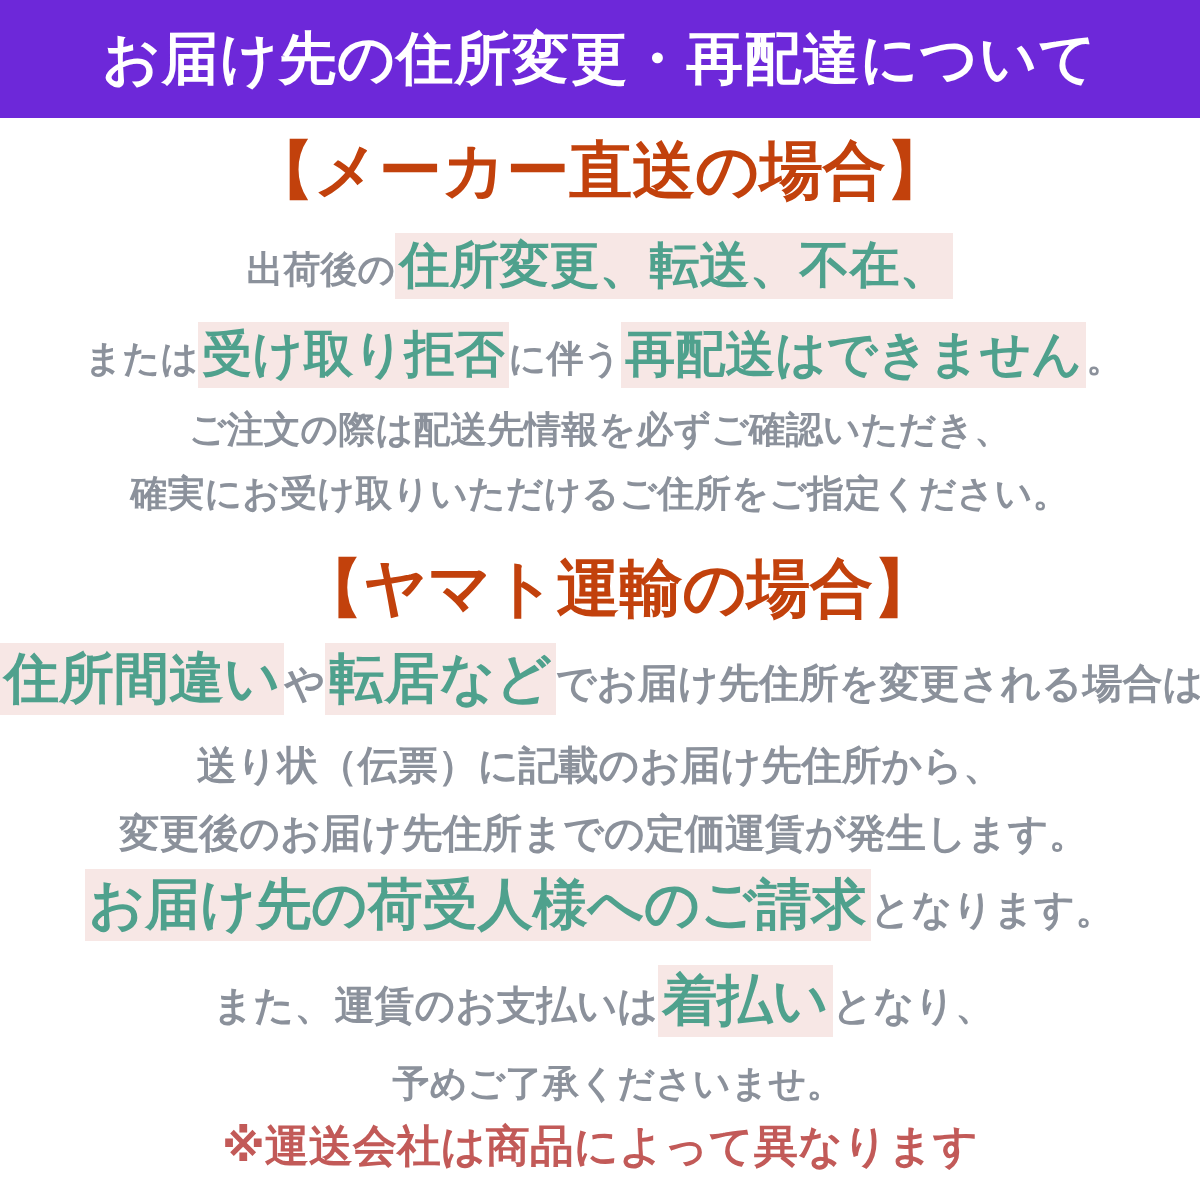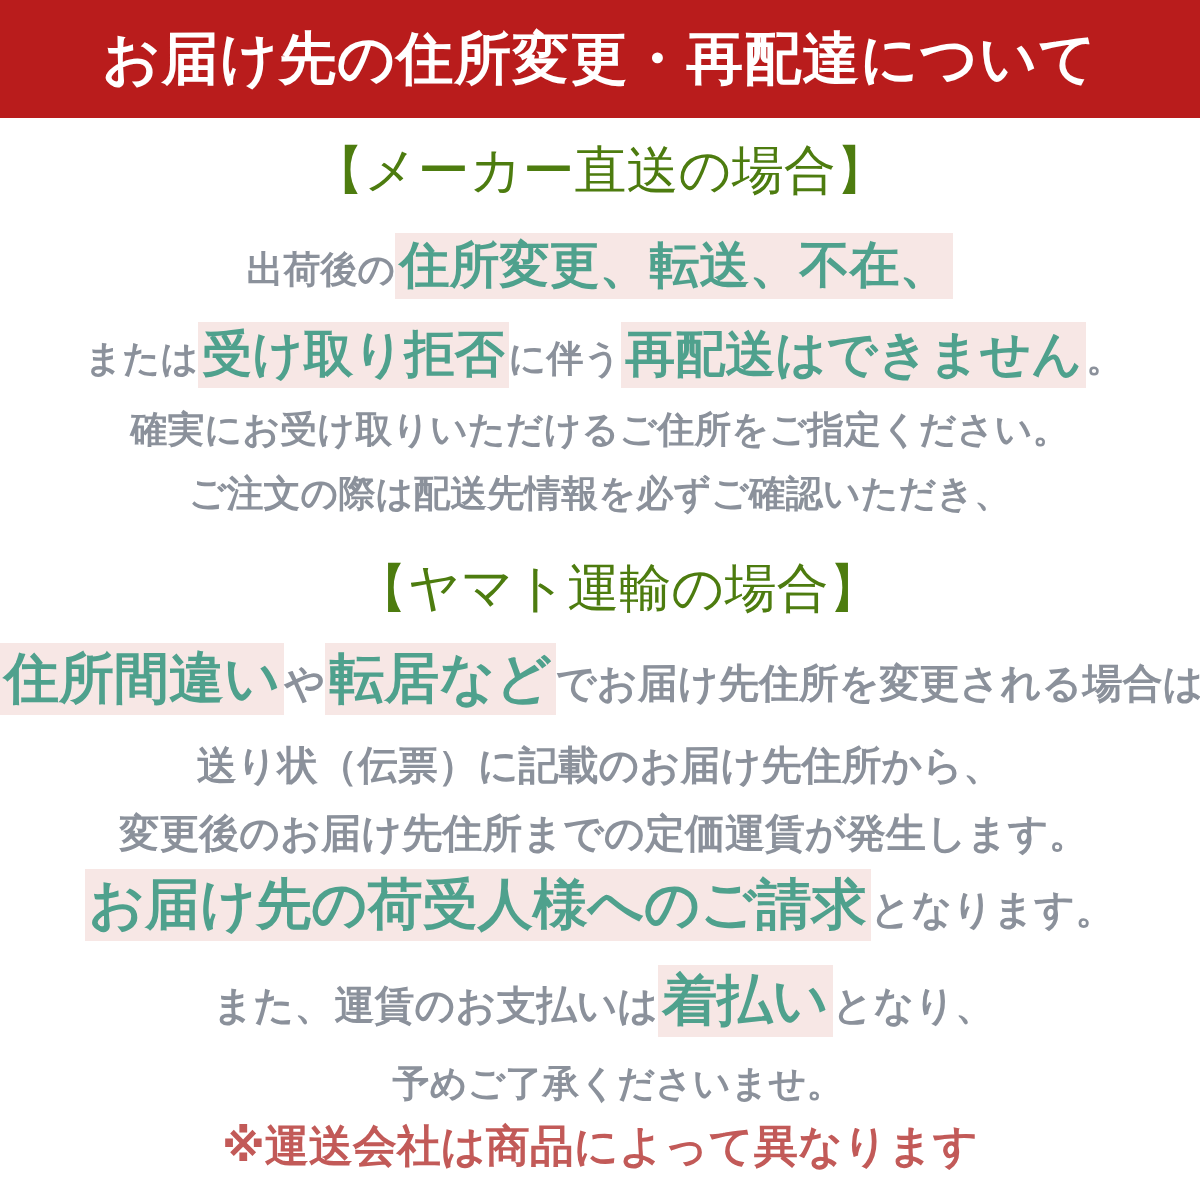--- a/index.html
+++ b/index.html
@@ -13,37 +13,37 @@
   }
   .page {
     width: 1200px;
     height: 1200px;
     text-align: center;
   }
   
   .banner {
     width: 100%;
     height: 118px;
-    background: #b91c1c;
+    background: #6d28d9;
     display: flex;
     align-items: center;
     justify-content: center;
   }
   .banner-title {
     color: #ffffff;
     font-size: 57px;
     font-weight: 700;
     letter-spacing: 1px;
     white-space: nowrap;
   }
   
   .sec-heading {
-    color: #4d7c0f;
-    font-size: 52px;
-    font-weight: 400;
+    color: #c2410c;
+    font-size: 63px;
+    font-weight: 700;
     line-height: 56px;
     white-space: nowrap;
   }
   .sec-heading.first { margin-top: 24px; }
   .sec-heading.second { margin-top: 44px; padding-left: 36px; }
   
   .line {
     white-space: nowrap;
     text-align: center;
   }
@@ -92,25 +92,25 @@
     <div class="line mt-34">
       <span class="gray sm">出荷後の</span><span class="hl hl-lg">住所変更、転送、不在、</span>
     </div>
 
     <div class="line mt-22">
       <span class="gray sm">または</span><span class="hl hl-lg">受け取り拒否</span><span class="gray sm">に伴う</span><span class="hl hl-lg">再配送はできません</span><span class="gray sm">。</span>
     </div>
 
 
     <div class="line mt-20">
-      <span class="gray sm">確実にお受け取りいただけるご住所をご指定ください。</span>
+      <span class="gray sm">ご注文の際は配送先情報を必ずご確認いただき、</span>
     </div>
 
     <div class="line mt-20">
-      <span class="gray sm">ご注文の際は配送先情報を必ずご確認いただき、</span>
+      <span class="gray sm">確実にお受け取りいただけるご住所をご指定ください。</span>
     </div>
   </div>
 
   <div>
     <div class="sec-heading second">【ヤマト運輸の場合】</div>
 
     <div class="line mt-26">
       <span class="hl hl-xl">住所間違い</span><span class="gray md">や</span><span class="hl hl-xl">転居など</span><span class="gray md">でお届け先住所を変更される場合は、</span>
     </div>
 

